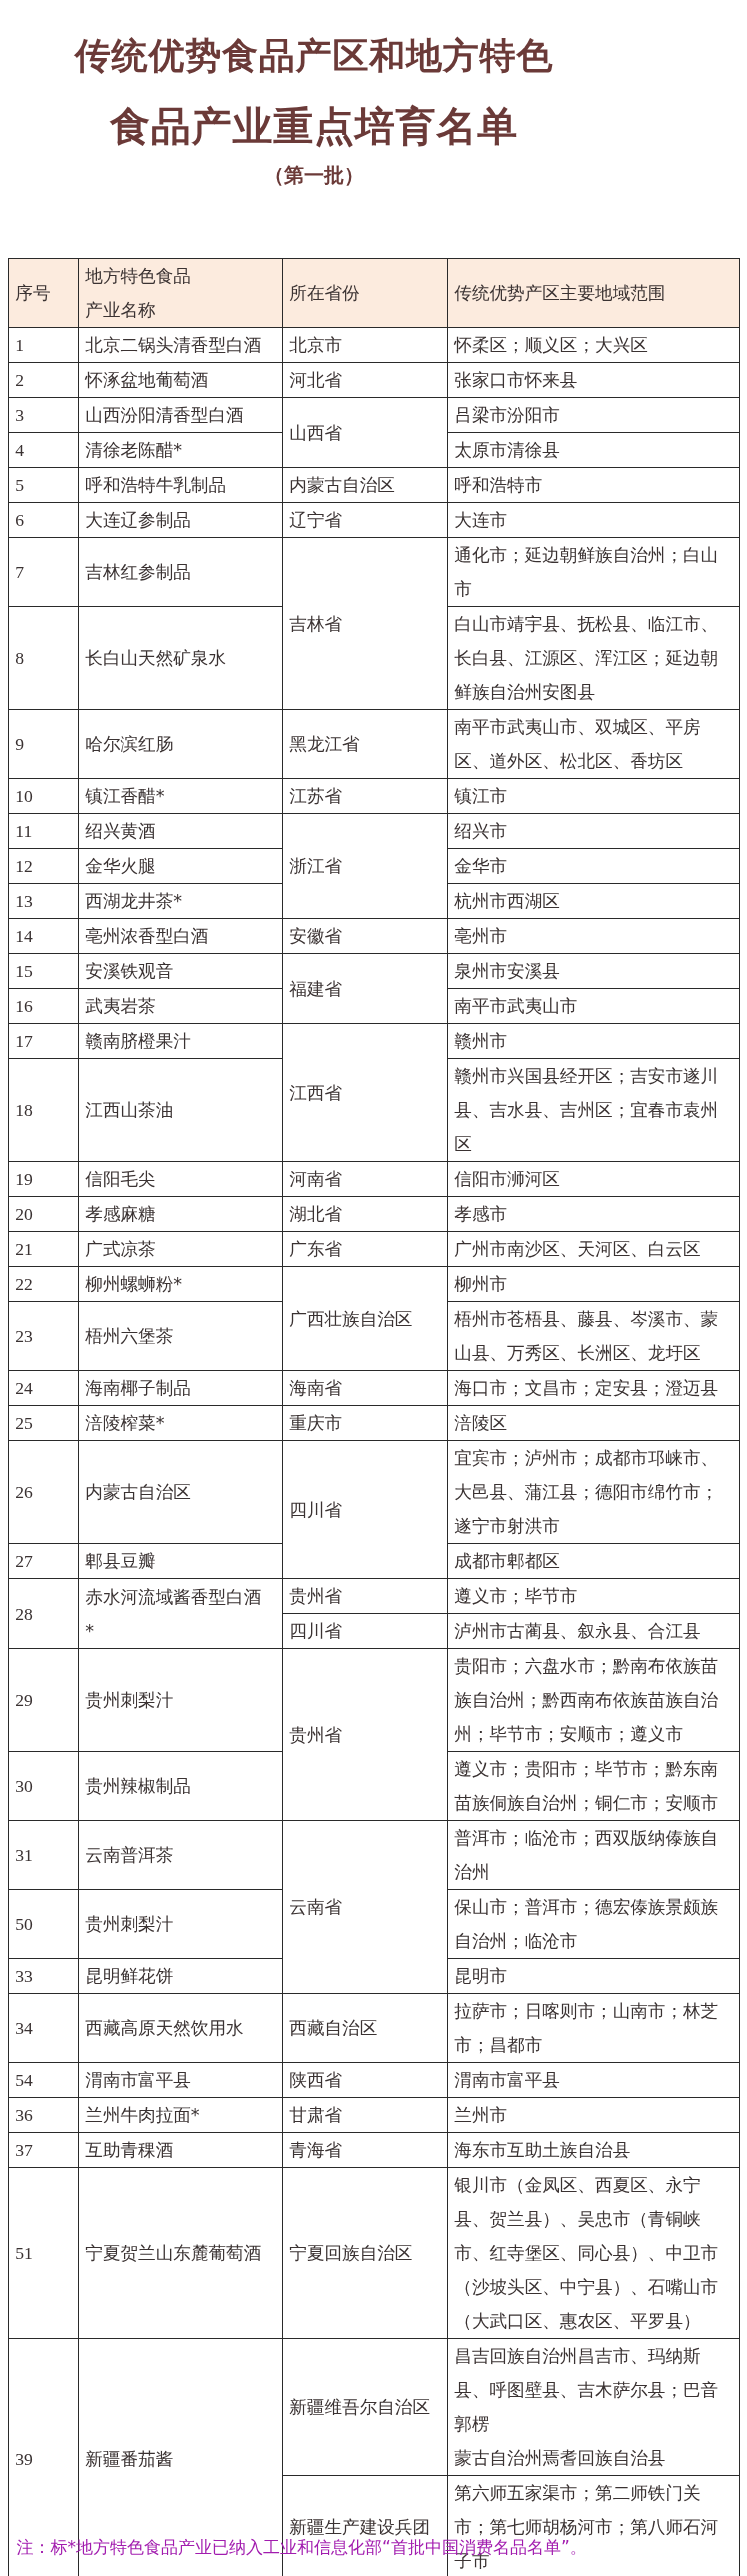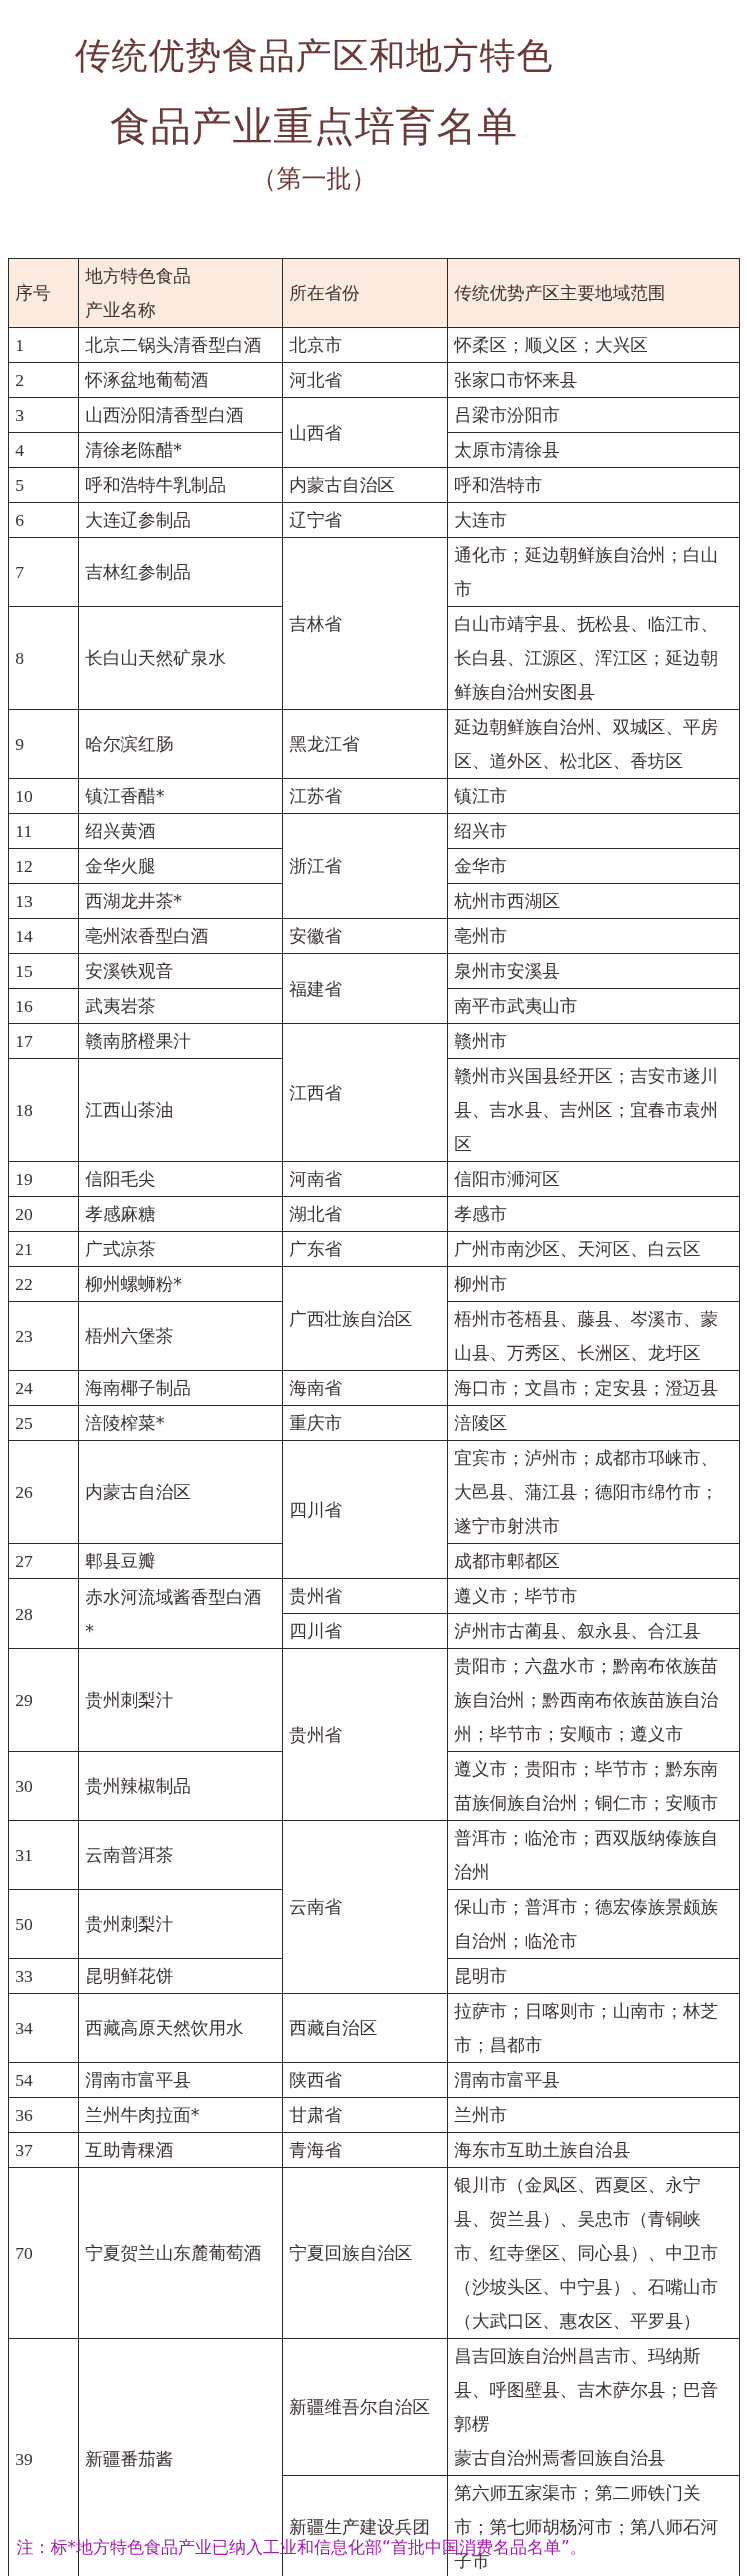--- a/index.html
+++ b/index.html
@@ -1,22 +1,22 @@
 <!DOCTYPE html>
 <html style="font-size:13.4px"><head>
 <meta charset="utf-8">
 <style>
   html, body { margin:0; padding:0; background:#ffffff; }
   body { width:748px; height:2576px; position:relative; overflow:hidden;
          font-family:"DejaVu Sans", "Liberation Sans", sans-serif; color:#3a3232; }
   .title { position:absolute; left:0; width:628px; text-align:center;
-           color:#6b3a38; font-weight:normal; font-family:"DejaVu Sans", sans-serif; }
+           color:#6b3a38; font-weight:bold; font-family:"DejaVu Sans", sans-serif; }
   .t1 { top:32px; font-size:36px; letter-spacing:0.8px; }
   .t2 { top:99px; font-size:40px; letter-spacing:0.8px; }
-  .t3 { top:162px; font-size:25px; }
+  .t3 { top:162px; font-size:20px; }
   table.list { position:absolute; left:7.6px; top:258px; width:731px;
                border-collapse:collapse; table-layout:fixed; }
   table.list td, table.list th { border:1.7px solid #2a2a2a; padding:0 0 0 6.7px;
                font-size:17.6px; font-weight:normal; text-align:left;
                vertical-align:middle; line-height:34px; white-space:pre-line;
                color:#3a3232; overflow:hidden; }
   table.list th { background:#fcebde; }
   td.num { font-family:"Liberation Serif", serif; font-size:18.5px; padding-left:6.7px; }
   td.reg { padding-left:6.7px; padding-right:3.4px; }
   .note { position:absolute; left:7.6px; top:2536px; font-size:17px; color:#a21caf; white-space:nowrap;margin-left:9px; }
@@ -96,21 +96,21 @@
         <td>长白山天然矿泉水</td>
         <td class="reg">白山市靖宇县、抚松县、临江市、
 长白县、江源区、浑江区；延边朝
 鲜族自治州安图县</td>
       </tr>
 
     <tr>
         <td class="num">9</td>
         <td>哈尔滨红肠</td>
         <td>黑龙江省</td>
-        <td class="reg">延边朝鲜族自治州、双城区、平房
+        <td class="reg">南平市武夷山市、双城区、平房
 区、道外区、松北区、香坊区</td>
       </tr>
     <tr>
         <td class="num">10</td>
         <td>镇江香醋*</td>
         <td>江苏省</td>
         <td class="reg">镇江市</td>
       </tr>
 
     <tr>
@@ -287,21 +287,21 @@
         <td>甘肃省</td>
         <td class="reg">兰州市</td>
       </tr>
     <tr>
         <td class="num">37</td>
         <td>互助青稞酒</td>
         <td>青海省</td>
         <td class="reg">海东市互助土族自治县</td>
       </tr>
     <tr>
-        <td class="num">70</td>
+        <td class="num">51</td>
         <td>宁夏贺兰山东麓葡萄酒</td>
         <td>宁夏回族自治区</td>
         <td class="reg">银川市（金凤区、西夏区、永宁
 县、贺兰县）、吴忠市（青铜峡
 市、红寺堡区、同心县）、中卫市
 （沙坡头区、中宁县）、石嘴山市
 （大武口区、惠农区、平罗县）</td>
       </tr>
 
     <tr>

